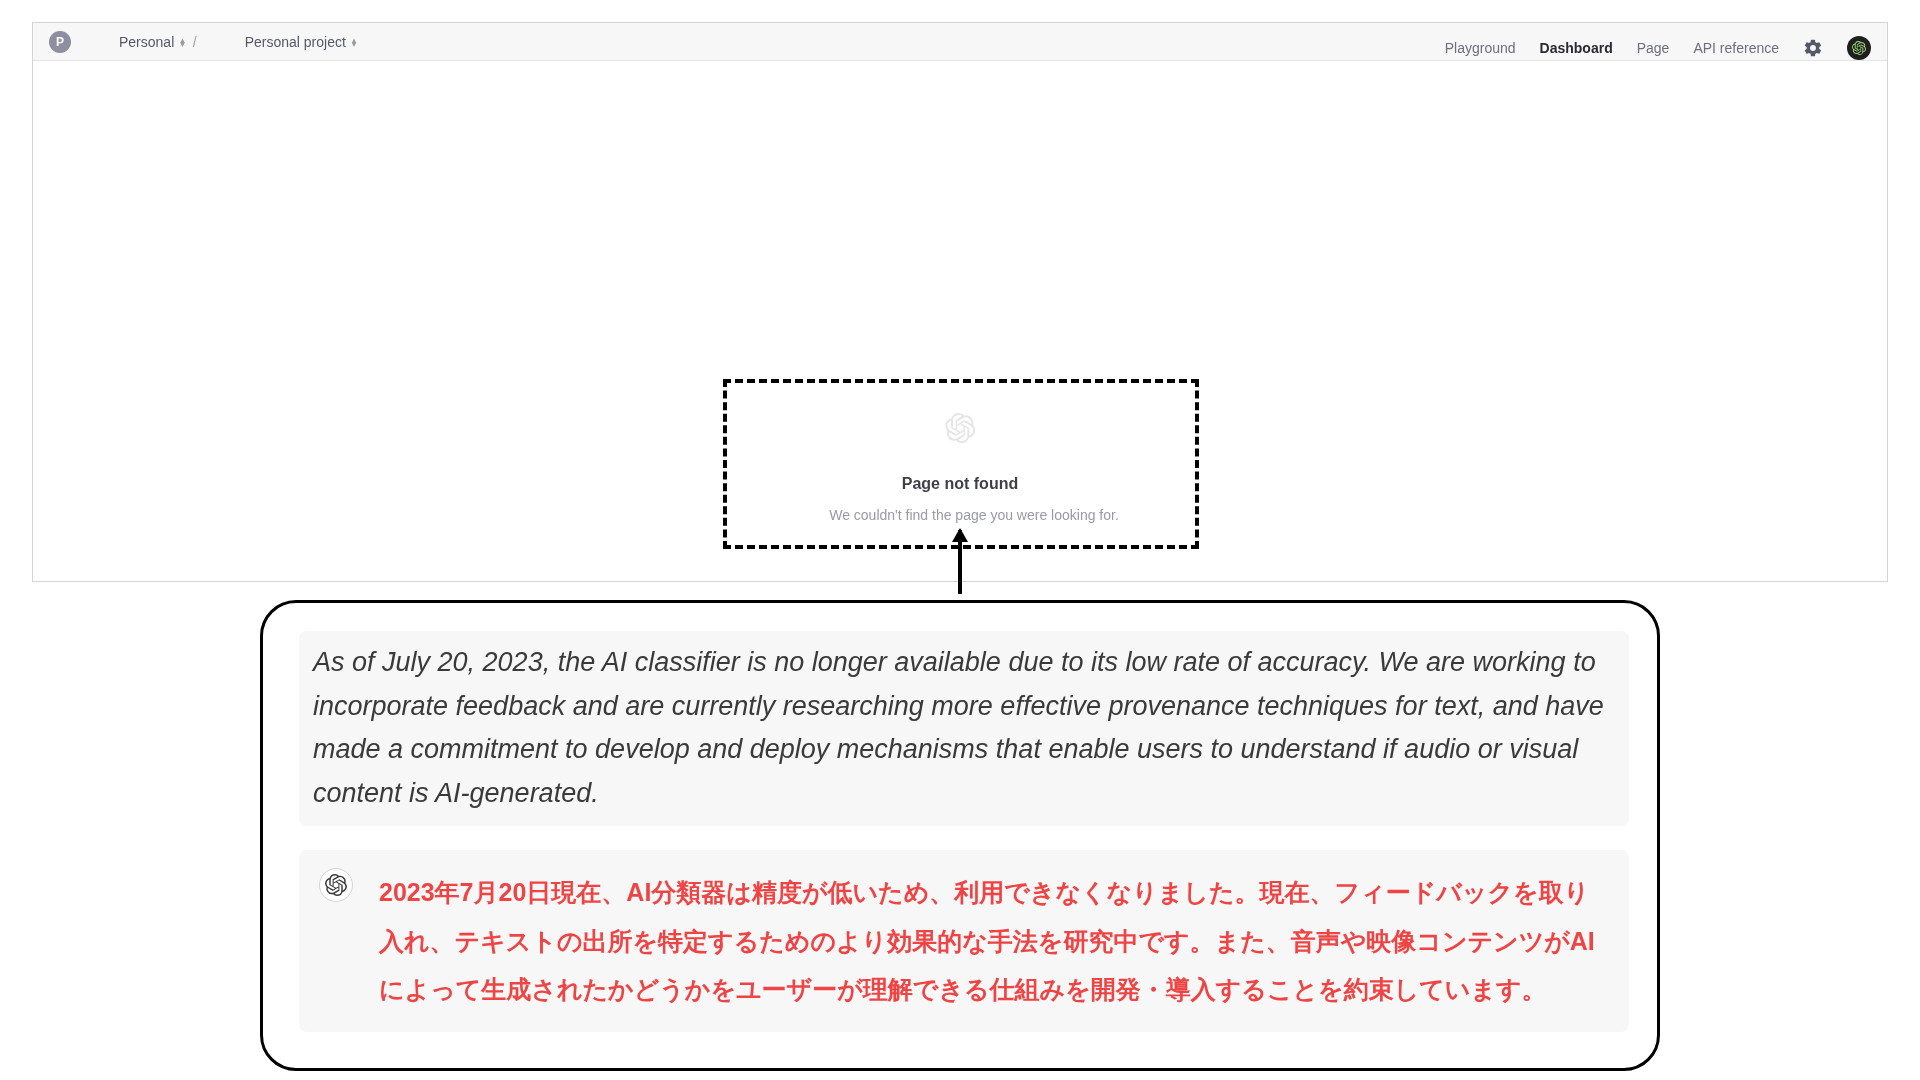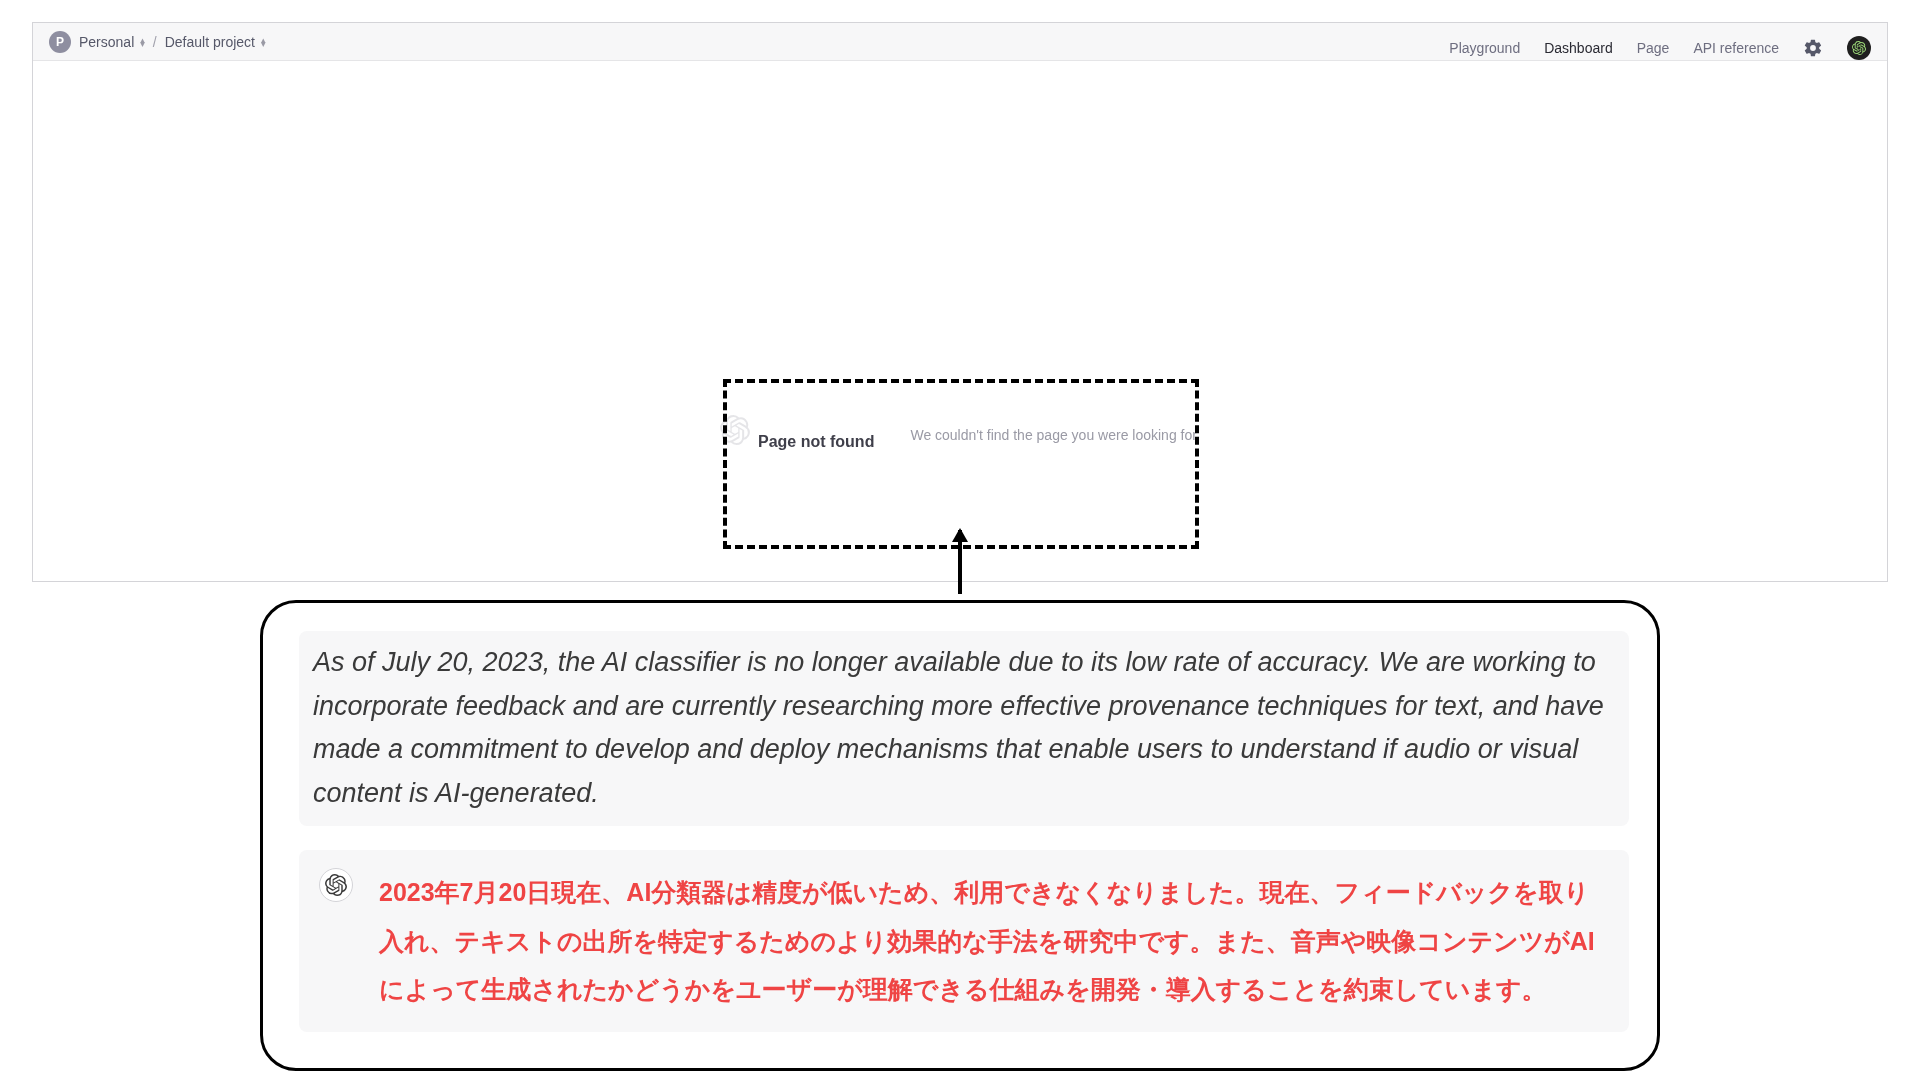--- a/index.html
+++ b/index.html
@@ -50,38 +50,39 @@
     font-weight: 600;
     display: flex;
     align-items: center;
     justify-content: center;
   }
   .bc-item {
     display: flex;
     align-items: center;
     gap: 4px;
     cursor: pointer;
+    margin-left: 40px;
   }
   .bc-sep { color: #a1a1ac; }
   .chev-updown {
     display: inline-flex;
     flex-direction: column;
     line-height: 4px;
     font-size: 9px;
     color: #9a9aa5;
     margin-left: 2px;
   }
   .topbar-right {
     display: flex;
     align-items: center;
     gap: 24px;
     margin-top: 13px;
   }
   .nav-link { cursor: pointer; color: #6e6e80; }
-  .nav-link.active { color: #2a2a33; font-weight: 400; }
+  .nav-link.active { color: #2a2a33; font-weight: 700; }
   .gear-icon { display: inline-flex; cursor: pointer; }
   .avatar {
     width: 24px;
     height: 24px;
     border-radius: 50%;
     background: #1f1f1f;
     color: #9edc7a;
     font-size: 8px;
     display: flex;
     align-items: center;
@@ -104,21 +105,21 @@
     border: 4px dashed #000;
     pointer-events: none;
   }
 
   .notfound {
     position: absolute;
     left: 50%;
     top: 352px;
     transform: translateX(-50%);
     display: flex;
-    flex-direction: row;
+    flex-direction: column;
     align-items: center;
     gap: 8px;
     text-align: center;
   }
   .nf-logo { opacity: .25; }
   .nf-title { font-size: 16px; font-weight: 600; color: #3f3f4a; margin-top: 20px; }
   .nf-sub { font-size: 14px; color: #9a9aa5; margin-top: 6px; margin-left: 28px; }
 
   
   .arrow {
@@ -207,21 +208,21 @@
       <div class="org-badge">P</div>
       <div class="bc-item">
         <span>Personal</span>
         <span class="chev-updown">
             <span>▴</span>
             <span>▾</span>
           </span>
       </div>
       <span class="bc-sep">/</span>
       <div class="bc-item">
-        <span>Default project</span>
+        <span>Personal project</span>
         <span class="chev-updown">
             <span>▴</span>
             <span>▾</span>
           </span>
       </div>
     </div>
     <div class="topbar-right">
       <span class="nav-link">Playground</span>
       <span class="nav-link active">Dashboard</span>
       <span class="nav-link">Page</span>

